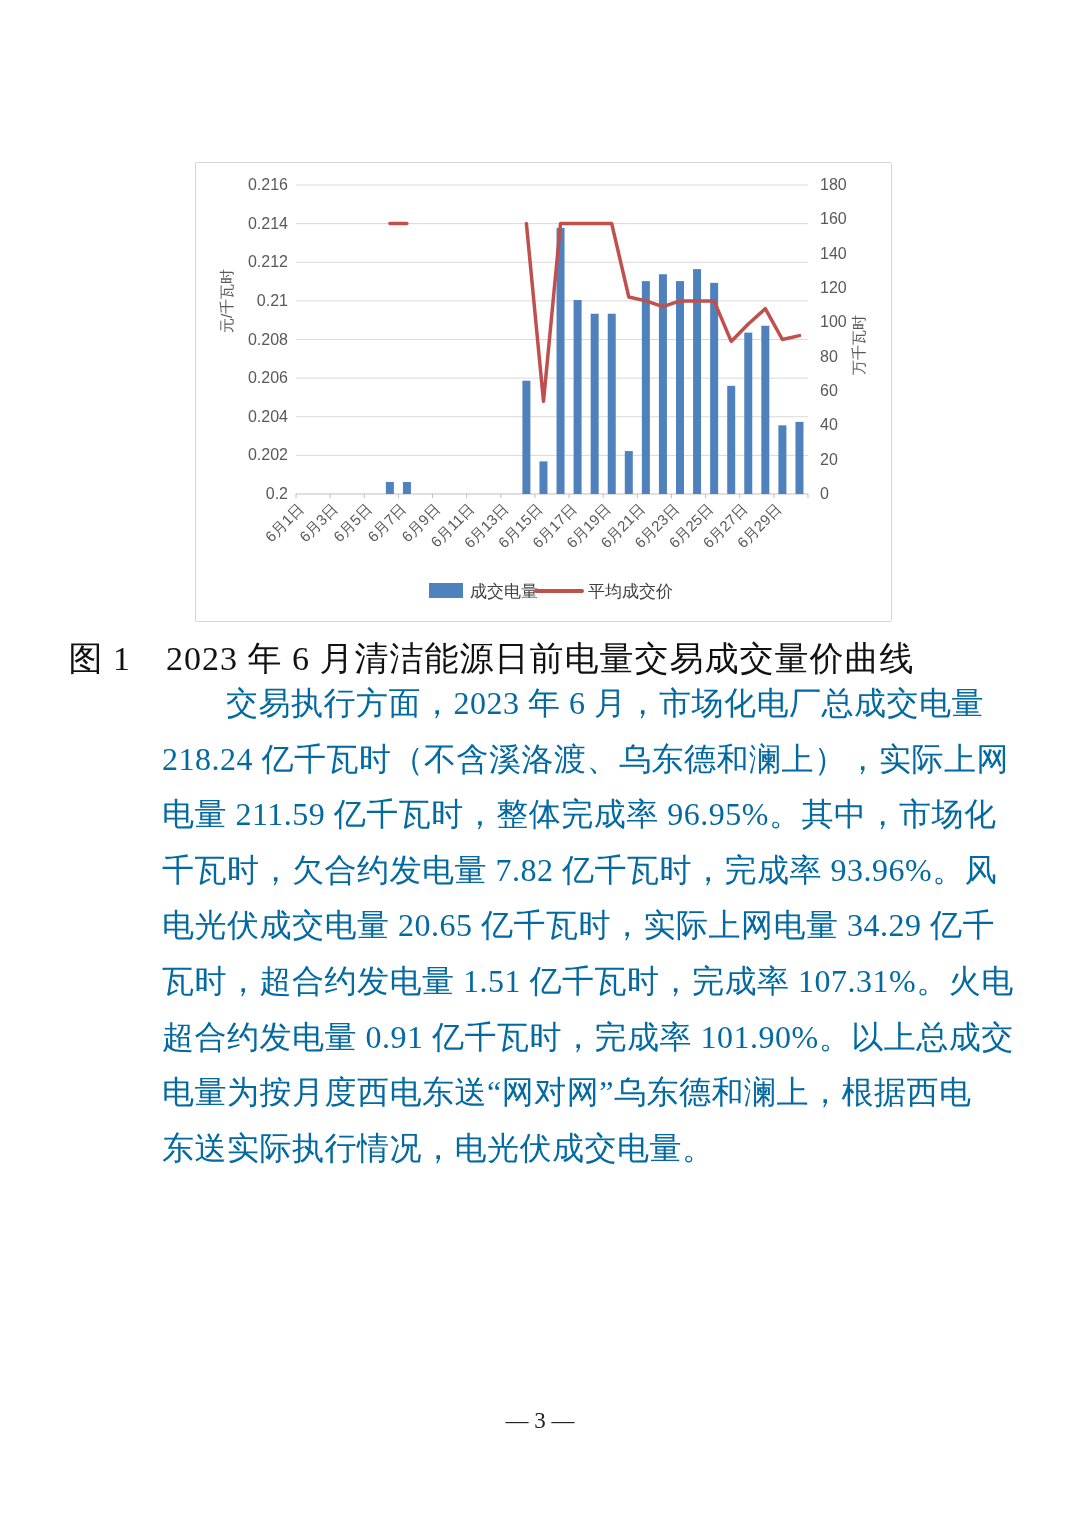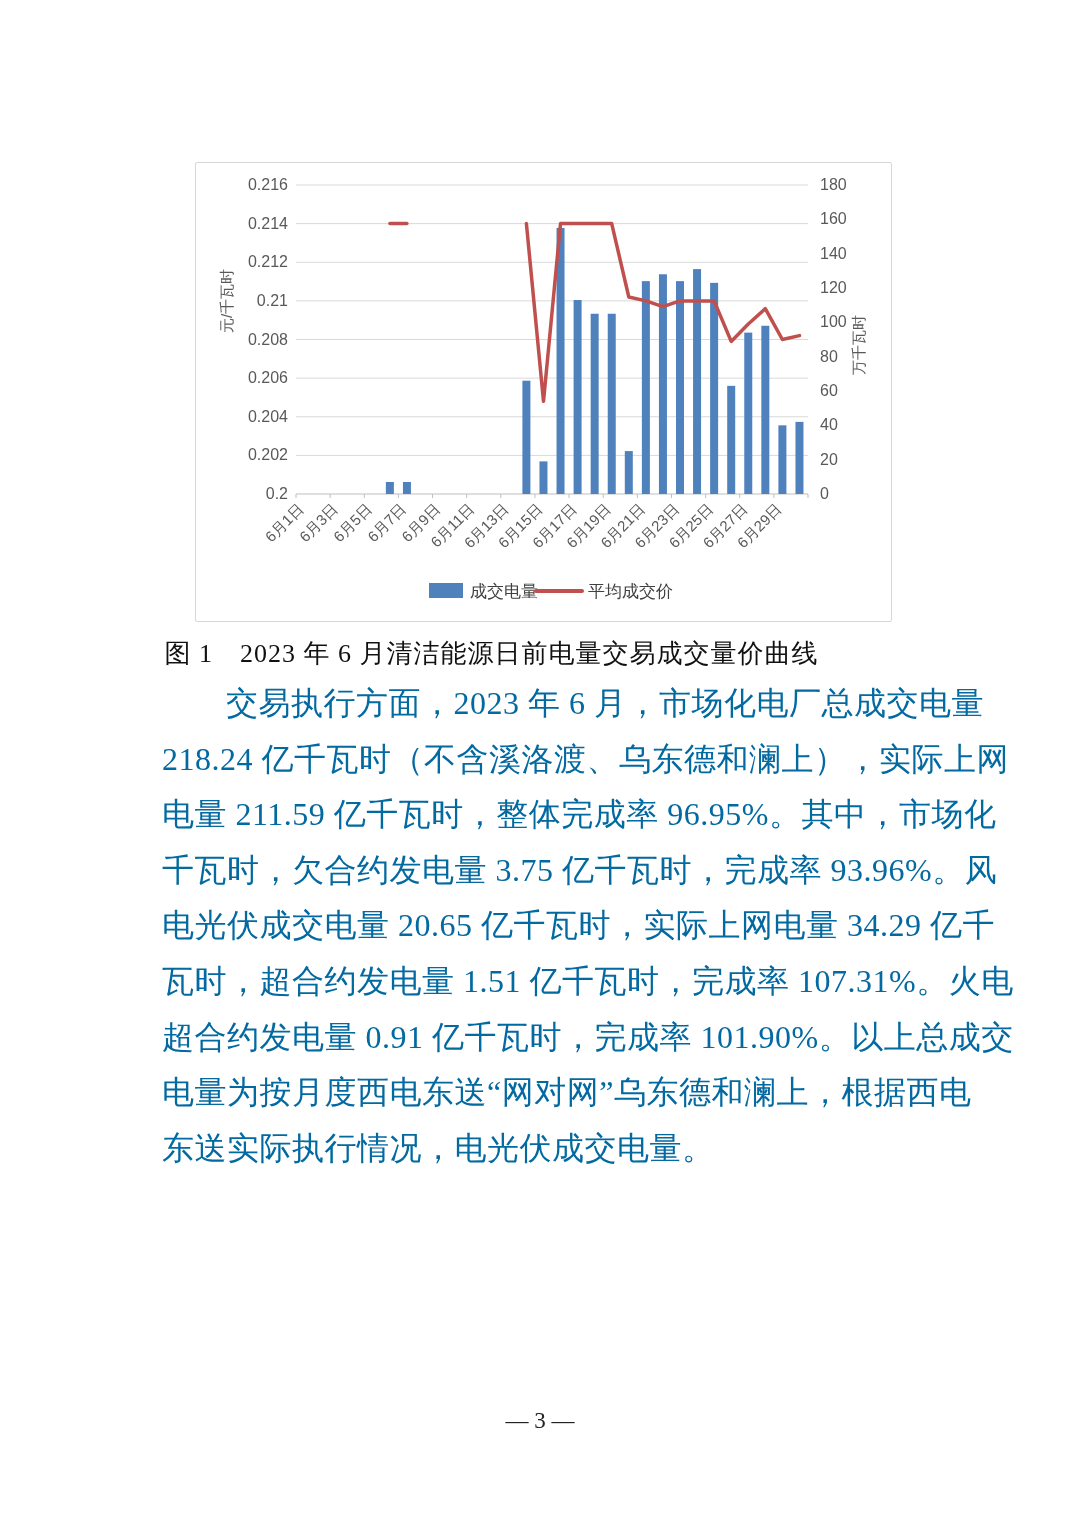--- a/index.html
+++ b/index.html
@@ -18,21 +18,21 @@
     border:1.5px solid #d6d6d6;
     border-radius:2px;
     background:#ffffff;
     box-sizing:border-box;
   }
   .chart-card svg{display:block;}
   .figure-caption{
     position:absolute;
     left:0;top:636px;width:983px;
     text-align:center;
-    font-size:26px;
+    font-size:34px;
     letter-spacing:1px;
     color:#111;
   }
   .body-text{
     position:absolute;
     left:162px;top:676px;width:757px;
     font-size:32px;
     color:#0369a1;
   }
   .body-text .line{
@@ -151,21 +151,21 @@
         <text x="392" y="434" font-size="17" fill="#404040" font-family="&quot;Liberation Sans&quot;,sans-serif">平均成交价</text>
       </svg>
   </div>
 
   <div class="figure-caption">图 1　2023 年 6 月清洁能源日前电量交易成交量价曲线</div>
 
   <div class="body-text">
     <div class="line first">交易执行方面，2023 年 6 月，市场化电厂总成交电量</div>
     <div class="line">218.24 亿千瓦时（不含溪洛渡、乌东德和澜上），实际上网</div>
     <div class="line">电量 211.59 亿千瓦时，整体完成率 96.95%。其中，市场化</div>
-    <div class="line">千瓦时，欠合约发电量 3.75 亿千瓦时，完成率 93.96%。风</div>
+    <div class="line">千瓦时，欠合约发电量 7.82 亿千瓦时，完成率 93.96%。风</div>
     <div class="line">电光伏成交电量 20.65 亿千瓦时，实际上网电量 34.29 亿千</div>
     <div class="line">瓦时，超合约发电量 1.51 亿千瓦时，完成率 107.31%。火电</div>
     <div class="line">超合约发电量 0.91 亿千瓦时，完成率 101.90%。以上总成交</div>
     <div class="line">电量为按月度西电东送“网对网”乌东德和澜上，根据西电</div>
     <div class="line last">东送实际执行情况，电光伏成交电量。</div>
   </div>
 
   <div class="page-footer">— 3 —</div>
 
 </div>

